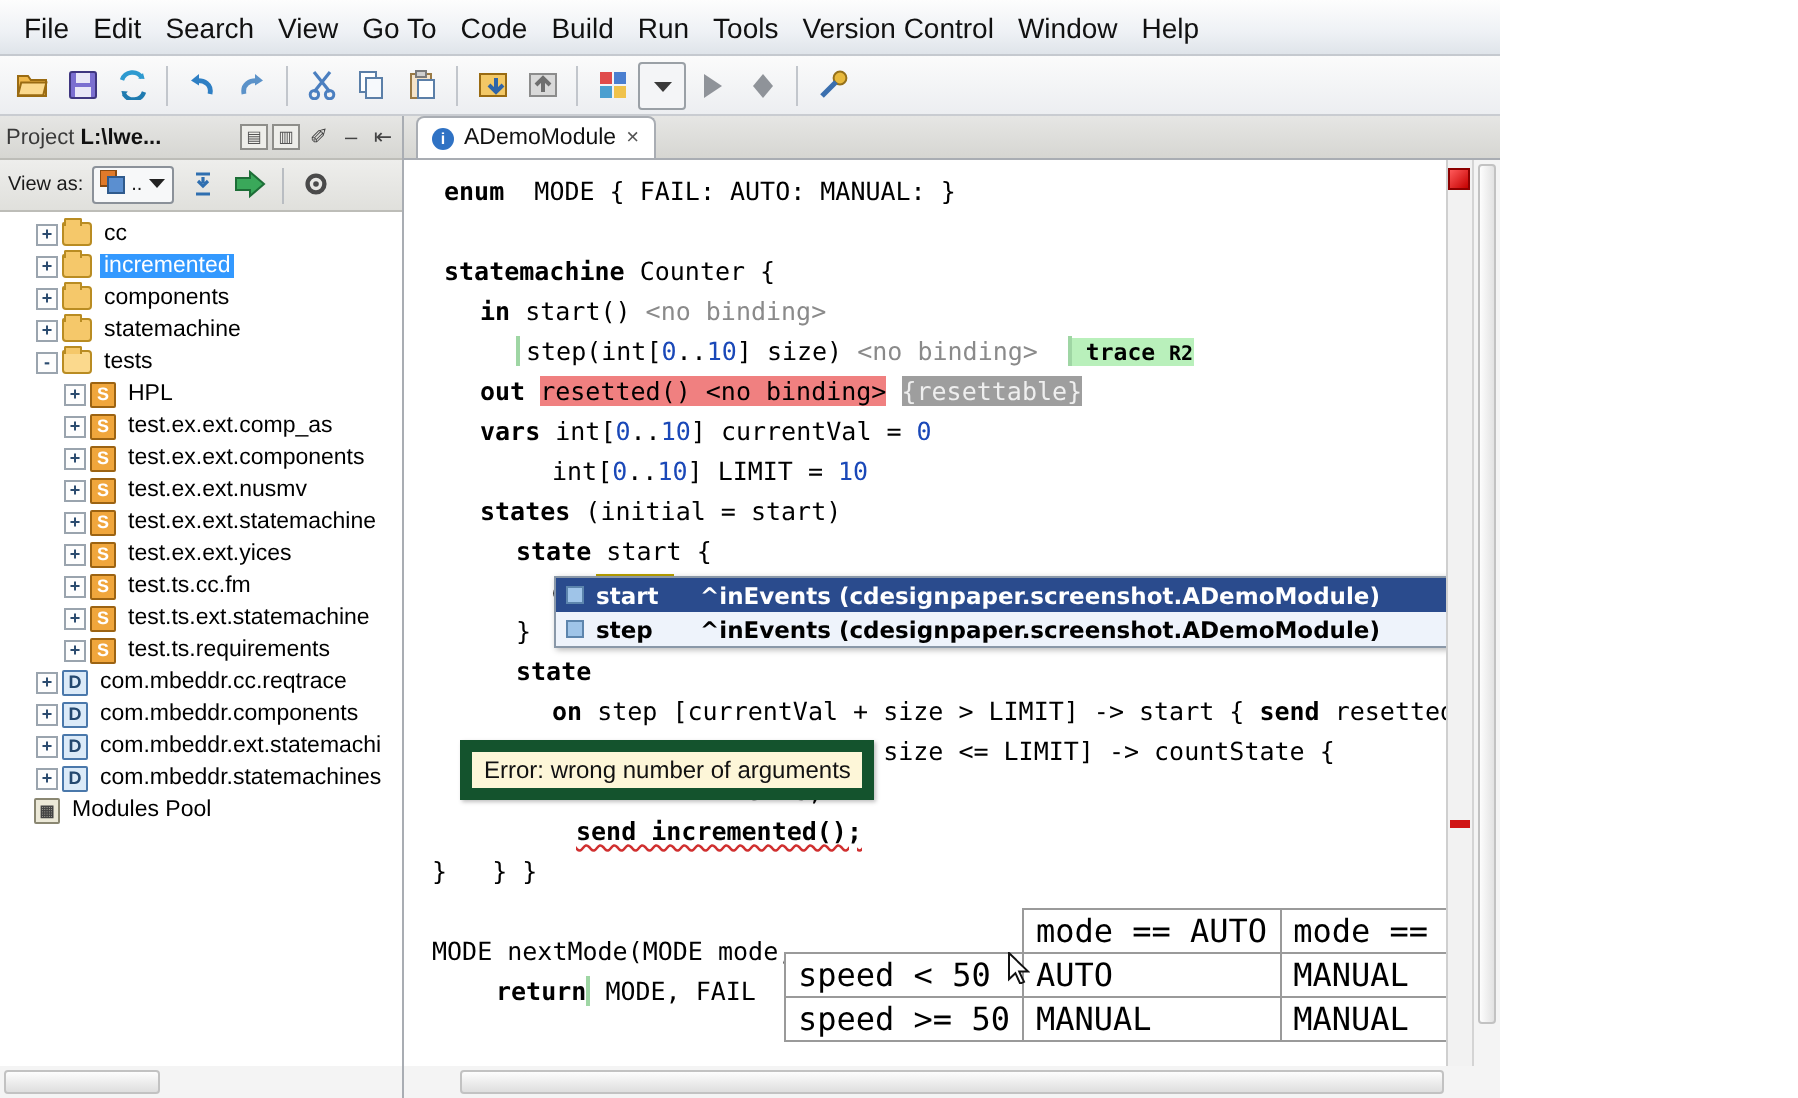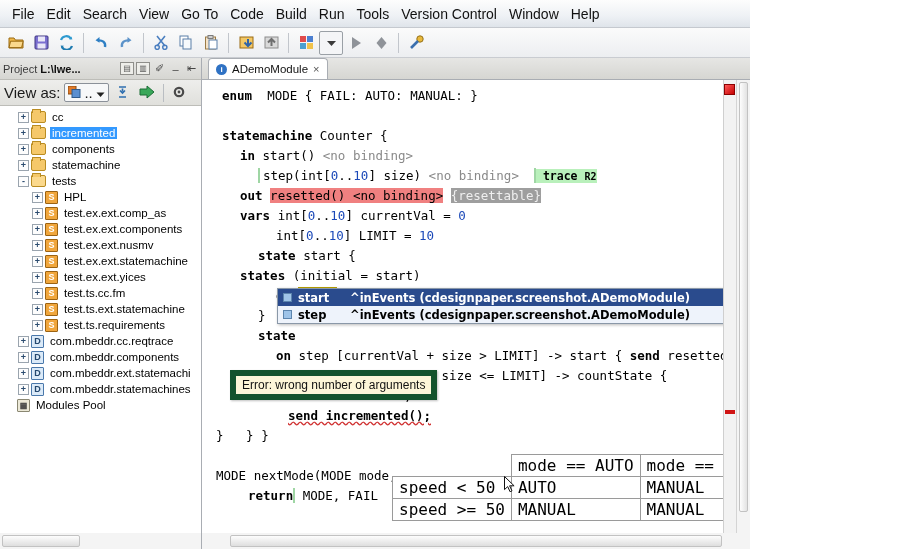--- a/index.html
+++ b/index.html
@@ -78,21 +78,21 @@
   .ph-plain { width: 13px; height: 13px; margin-left: 3px;
     display: inline-flex; align-items: center; justify-content: center;
     font-size: 11px; color: #444; }
 
   .viewbar {
     height: 26px; flex: 0 0 26px;
     background: linear-gradient(to bottom, #eeeeec, #e0e0dc);
     border-bottom: 1px solid #bdbdb8;
     display: flex; align-items: center; gap: 4px;
     padding: 0 4px;
-    font-size: 15px; color: #1a1a1a;
+    font-size: 10px; color: #1a1a1a;
   }
   .viewas-combo {
     display: flex; align-items: center; gap: 3px;
     border: 1px solid #8b9199; background: #f7f8f9;
     height: 19px; padding: 0 3px; border-radius: 2px;
   }
   .vb-btn { width: 20px; height: 20px; display: flex; align-items: center; justify-content: center; }
   .vb-sep { width: 1px; height: 18px; background: #b9bdc2; margin: 0 2px; }
 
   .tree {
@@ -545,22 +545,22 @@
         <div class="code">
 
           <span class="ln" style="padding-left:20px;"><span class="kw">enum</span> <span id="cl1"> MODE { FAIL: AUTO: MANUAL: }</span></span>
           <span class="ln"> </span>
           <span class="ln" style="padding-left:20px;"><span class="kw">statemachine</span><span id="cl3"> Counter {</span></span>
           <span class="ln" style="padding-left:38px;"><span class="kw">in</span> start() <span class="gray">&lt;no binding&gt;</span></span>
           <span class="ln" style="padding-left:56px;"><span class="brk-g" style="border-color:#9fd6a4;">step(int[<span class="num">0</span>..<span class="num">10</span>] size) <span class="gray">&lt;no binding&gt;</span> </span><span style="border-right:2px solid #9fd6a4;">&nbsp;</span><span class="trace"> <span>trace</span> <span class="rid">R2</span></span></span>
           <span class="ln" style="padding-left:38px;"><span class="kw">out</span> <span class="hl-red">resetted() &lt;no binding&gt;</span> <span class="hl-gray">{resettable}</span></span>
           <span class="ln" style="padding-left:38px;"><span class="kw">vars</span> int[<span class="num">0</span>..<span class="num">10</span>] currentVal = <span class="num">0</span></span>
           <span class="ln" style="padding-left:74px;">int[<span class="num">0</span>..<span class="num">10</span>] LIMIT = <span class="num">10</span></span>
+          <span class="ln" style="padding-left:38px;"><span class="kw">states</span> (initial = start)</span>
           <span class="ln" style="padding-left:56px;"><span class="kw">state</span> start {</span>
-          <span class="ln" style="padding-left:38px;"><span class="kw">states</span> (initial = start)</span>
           <span class="ln" style="padding-left:74px;"><span class="kw">on </span><span class="hl-yellow">start</span><span> [ ] -&gt; countState { }</span></span>
           <span class="ln" style="padding-left:56px;">}</span>
           <span class="ln" style="padding-left:56px;"><span class="kw">state</span></span>
           <span class="ln" style="padding-left:74px;"><span class="kw">on</span> step [currentVal + size &gt; LIMIT] -&gt; start { <span class="kw">send</span> resetted(); }</span>
           <span class="ln" style="padding-left:74px;"><span class="kw">on</span> step [currentVal + size &lt;= LIMIT] -&gt; countState {</span>
           <span class="ln" style="padding-left:74px;"><span style="visibility:hidden">currentVa</span><span>l + size;</span></span>
           <span class="ln" style="padding-left:86px;"><span class="kw wavy">send incremented();</span></span>
           <span class="ln" style="padding-left:14px;">}   } }</span>
           <span class="ln"> </span>
           <span class="ln" style="padding-left:14px;">MODE nextMode(MODE mode, <span class="kw">int8_t</span> speed) {</span>

